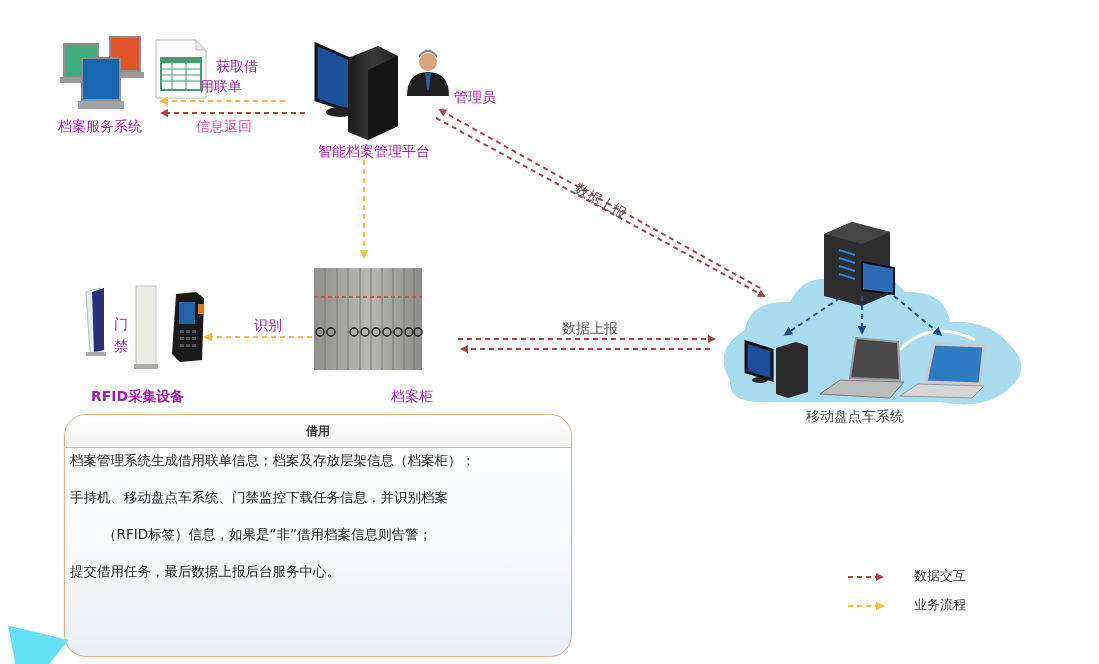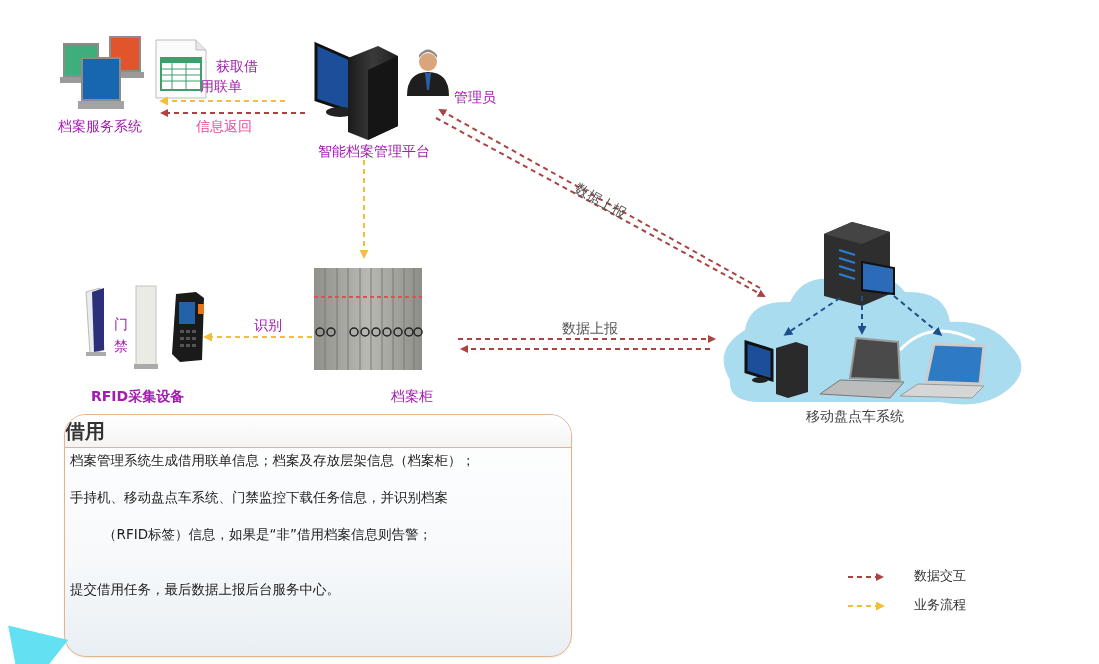--- a/index.html
+++ b/index.html
@@ -21,22 +21,22 @@
   }
   
   .card {
     position: absolute; left: 64px; top: 414px; width: 506px; height: 241px;
     border: 1.5px solid #e2b48b; border-radius: 22px;
     background: linear-gradient(#ffffff 0%, #f7f9fb 60%, #e8eff4 100%);
     box-shadow: 0 1px 2px rgba(0,0,0,0.08);
     overflow: hidden;
   }
   .card-head {
-    height: 32px; line-height: 32px; 
-    font-size: 20px; font-weight: bold; color: #333;
+    height: 32px; line-height: 32px; text-align: center;
+    font-size: 12px; font-weight: bold; color: #333;
     border-bottom: 1.5px solid #e2b48b;
     background: linear-gradient(#ffffff, #f4f4f4);
   }
   .card-line {
     position: absolute; left: 5px; font-size: 13.5px; color: #222; white-space: nowrap;
   }
   .legend-row { position: absolute; display: flex; align-items: center; font-size: 13px; color: #333; }
   .legend-row .txt { margin-left: 14px; }
 </style>
 </head>
@@ -215,21 +215,21 @@
 <div class="abs label" style="left:562px;top:320px;color:#555;">数据上报</div>
 <div class="abs label" style="left:91px;top:388px;font-weight:bold;">RFID采集设备</div>
 <div class="abs label" style="left:343px;top:388px;margin-left:48px;">档案柜</div>
 <div class="abs label" style="left:806px;top:408px;color:#444;">移动盘点车系统</div>
 
 <div class="card">
   <div class="card-head">借用</div>
   <div class="card-line" style="top:37px;">档案管理系统生成借用联单信息；档案及存放层架信息（档案柜）；</div>
   <div class="card-line" style="top:74px;">手持机、移动盘点车系统、门禁监控下载任务信息，并识别档案</div>
   <div class="card-line" style="top:111px;margin-left:33px;">（RFID标签）信息，如果是“非”借用档案信息则告警；</div>
-  <div class="card-line" style="top:148px;margin-top:18px;">提交借用任务，最后数据上报后台服务中心。</div>
+  <div class="card-line" style="top:148px;">提交借用任务，最后数据上报后台服务中心。</div>
 </div>
 
 <div class="legend-row" style="left:900px;top:567px;">
   <span class="txt">数据交互</span>
 </div>
 <div class="legend-row" style="left:900px;top:596px;">
   <span class="txt">业务流程</span>
 </div>
 
 <div class="corner-accent"></div>

